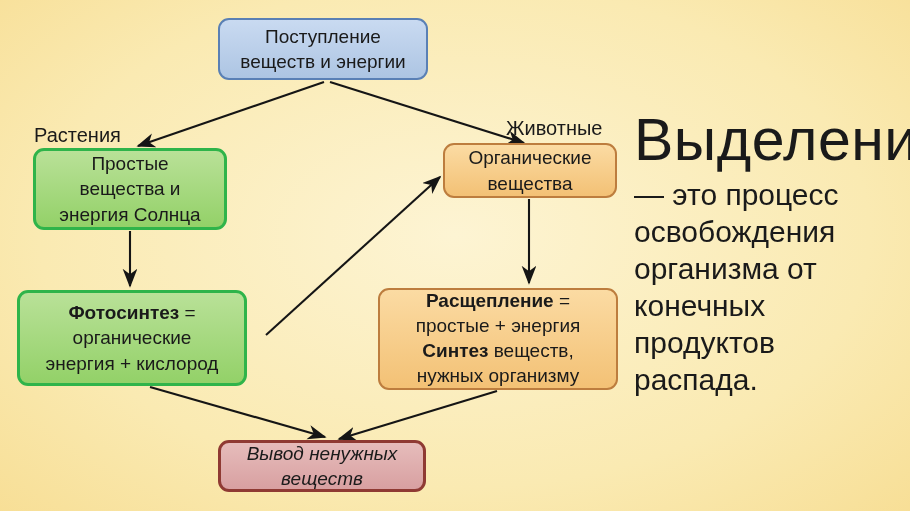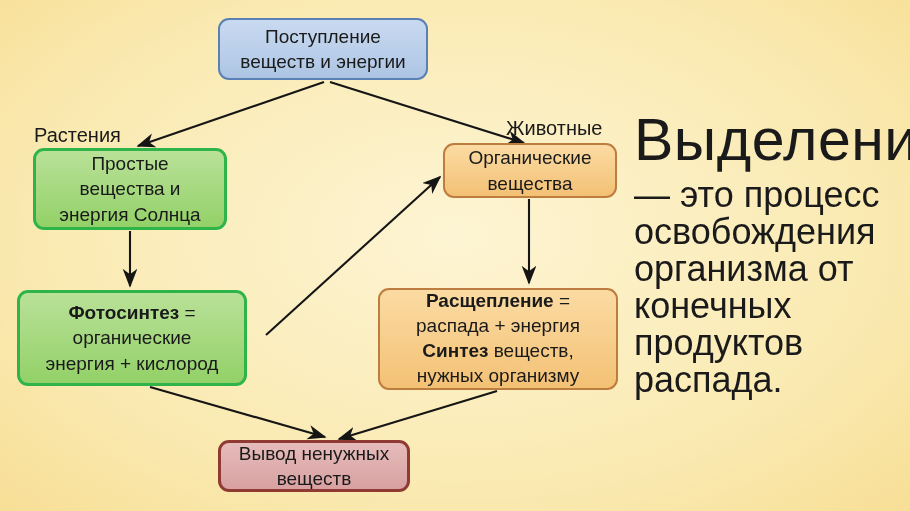--- a/index.html
+++ b/index.html
@@ -46,34 +46,35 @@
     text-align: center;
   }
   .node-breakdown {
     left: 378px; top: 288px; width: 240px; height: 102px;
     line-height: 25px;
     background: linear-gradient(180deg, #fbdba3 0%, #f3c175 100%);
     border: 2.5px solid #bd7d3e;
     justify-content: flex-end;
   }
   .node-output {
-    left: 218px; top: 440px; width: 192px; height: 52px;
+    left: 218px; top: 440px; width: 208px; height: 52px;
     background: linear-gradient(180deg, #e6bcbb 0%, #d8a0a1 100%);
     border: 3px solid #8f3a33;
+    font-style: italic;
   }
 
   .branch-label {
     position: absolute; font-size: 20px; white-space: nowrap;
   }
   .label-plants  { left: 34px;  top: 124px; }
   .label-animals { left: 506px; top: 117px; }
 
   .definition { position: absolute; left: 634px; top: 112px; width: 262px; }
   .def-title { font-size: 59px; line-height: 56px; letter-spacing: 0.5px; }
-  .def-body { margin-top: 8px; font-size: 36px; }
+  .def-body { margin-top: 8px; font-size: 30px; }
   .def-body .line { display: block; line-height: 37px; white-space: nowrap; }
 </style>
 </head>
 <body>
 
 <div class="stage">
 
   <svg class="arrows" viewBox="0 0 910 511">
     <defs>
       <marker id="ah" markerWidth="11" markerHeight="9" refX="8.2" refY="3.5" orient="auto">
@@ -109,21 +110,21 @@
   </div>
 
   <div class="node node-photosynthesis">
     <span class="line"><b>Фотосинтез</b><span> =</span></span>
     <span class="line">органические</span>
     <span class="line">энергия + кислород</span>
   </div>
 
   <div class="node node-breakdown">
     <span class="line"><b>Расщепление</b><span> =</span></span>
-    <span class="line">распада + энергия</span>
+    <span class="line">простые + энергия</span>
     <span class="line"><b>Синтез</b><span> веществ,</span></span>
     <span class="line">нужных организму</span>
   </div>
 
   <div class="node node-output">
     <span class="line">Вывод ненужных</span>
     <span class="line">веществ</span>
   </div>
 
   <div class="definition">

